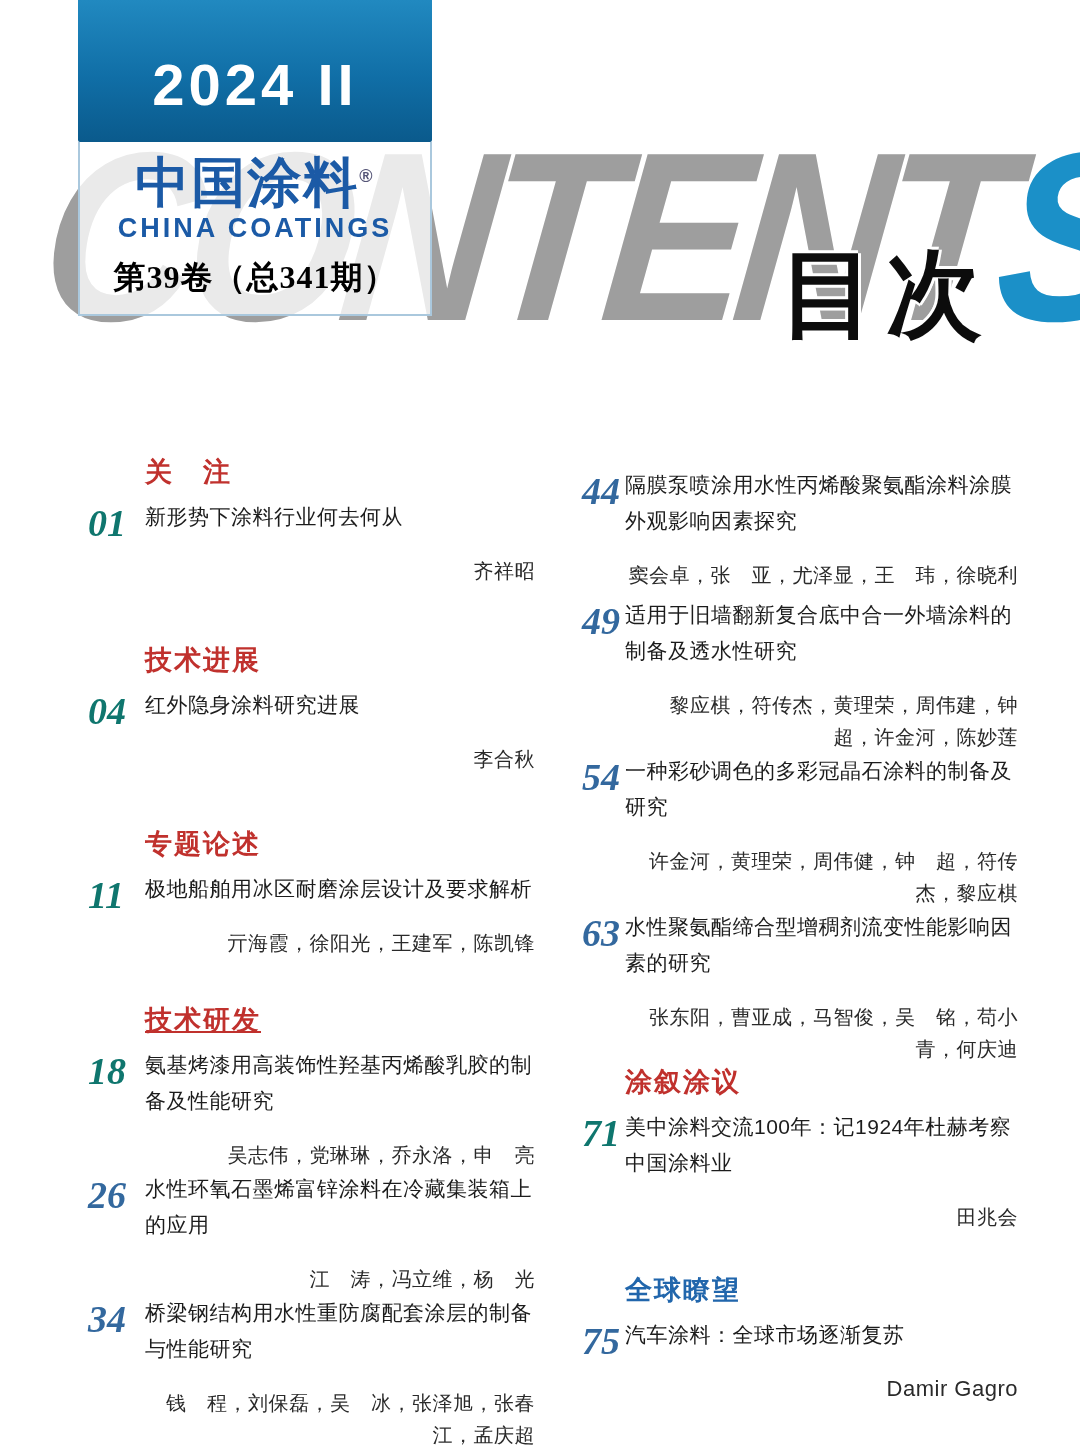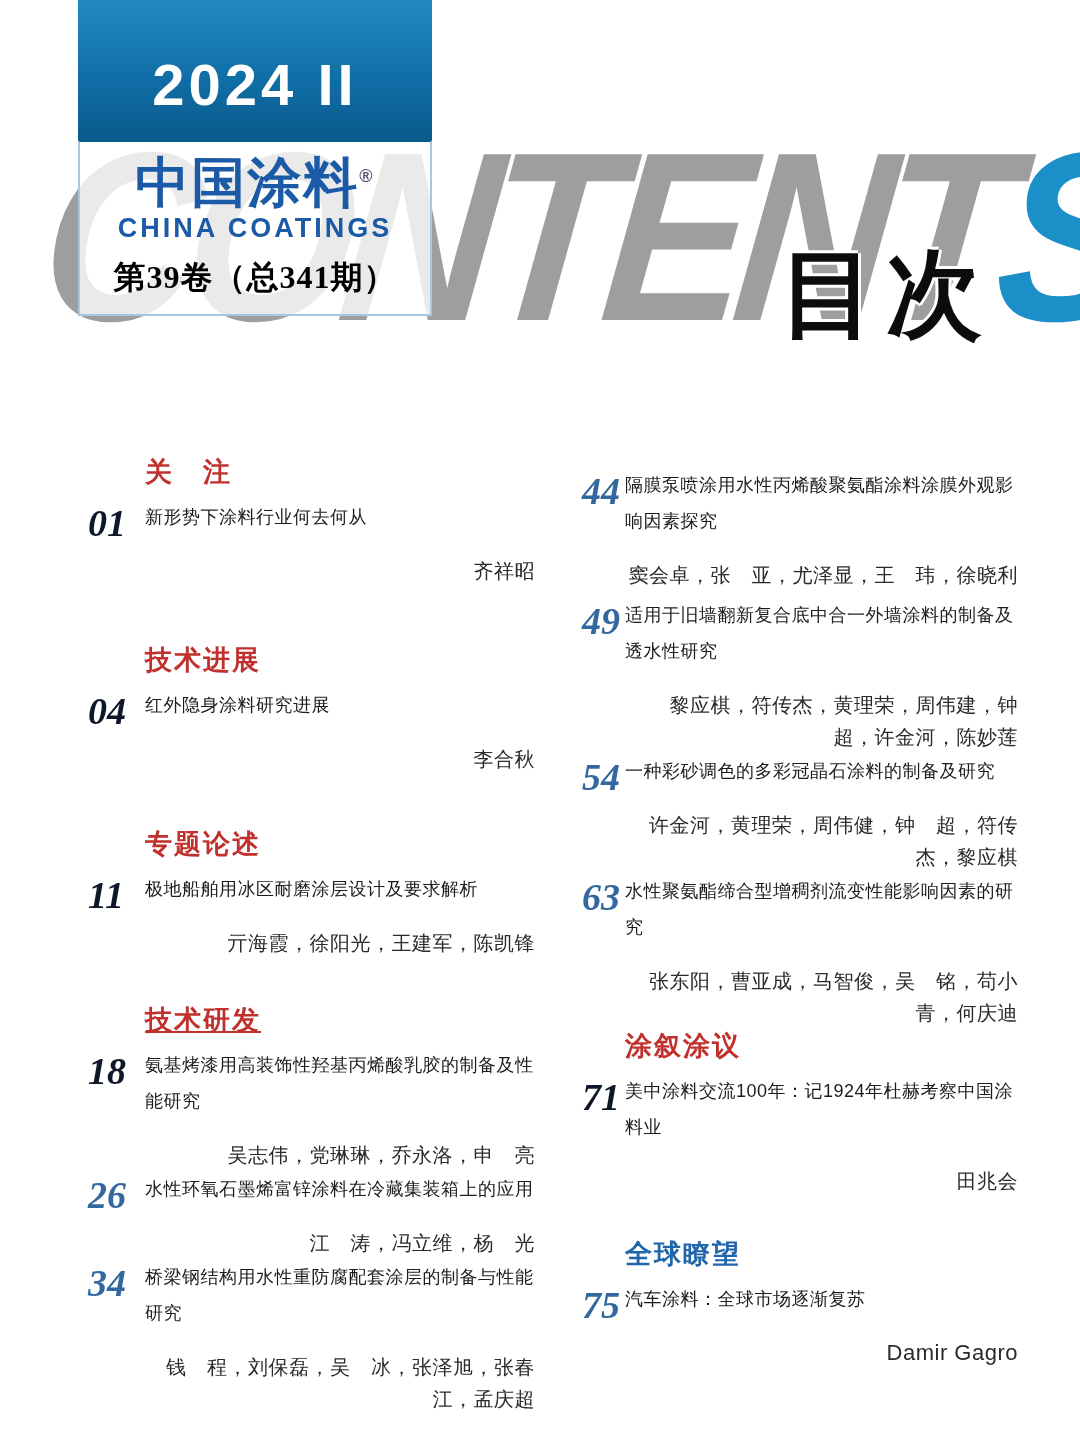--- a/index.html
+++ b/index.html
@@ -95,25 +95,25 @@
   .entry{display:flex;align-items:flex-start;}
   .pg{
     flex:0 0 auto;
     font-family:"Liberation Serif", serif;
     font-style:italic;font-weight:bold;
     font-size:38px;line-height:1;
     padding-top:5px;
   }
   .col-left  .pg{width:57px;}
   .col-right .pg{width:43px;}
-  .pg.red{color:#0f172a;}
+  .pg.red{color:#0f766e;}
   .pg.blue{color:#33689e;}
   .ebody{flex:1 1 auto;min-width:0;}
   .title{
-    font-size:18px;line-height:36px;color:#1c1c1c;
+    font-size:21px;line-height:36px;color:#1c1c1c;
     font-weight:500;letter-spacing:0.5px;
   }
   .authors{
     font-size:20px;line-height:32px;color:#2a2a2a;
     text-align:right;margin-top:20px;letter-spacing:0.5px;
   }
   .authors.latin{font-family:Liberation Sans, sans-serif;font-size:22px;}
 
   .mt56{margin-top:56px;} .mt52{margin-top:52px;} .mt44{margin-top:44px;text-decoration:underline;}
   .mt40{margin-top:40px;} .mt24{} .mt12{margin-top:12px;}

